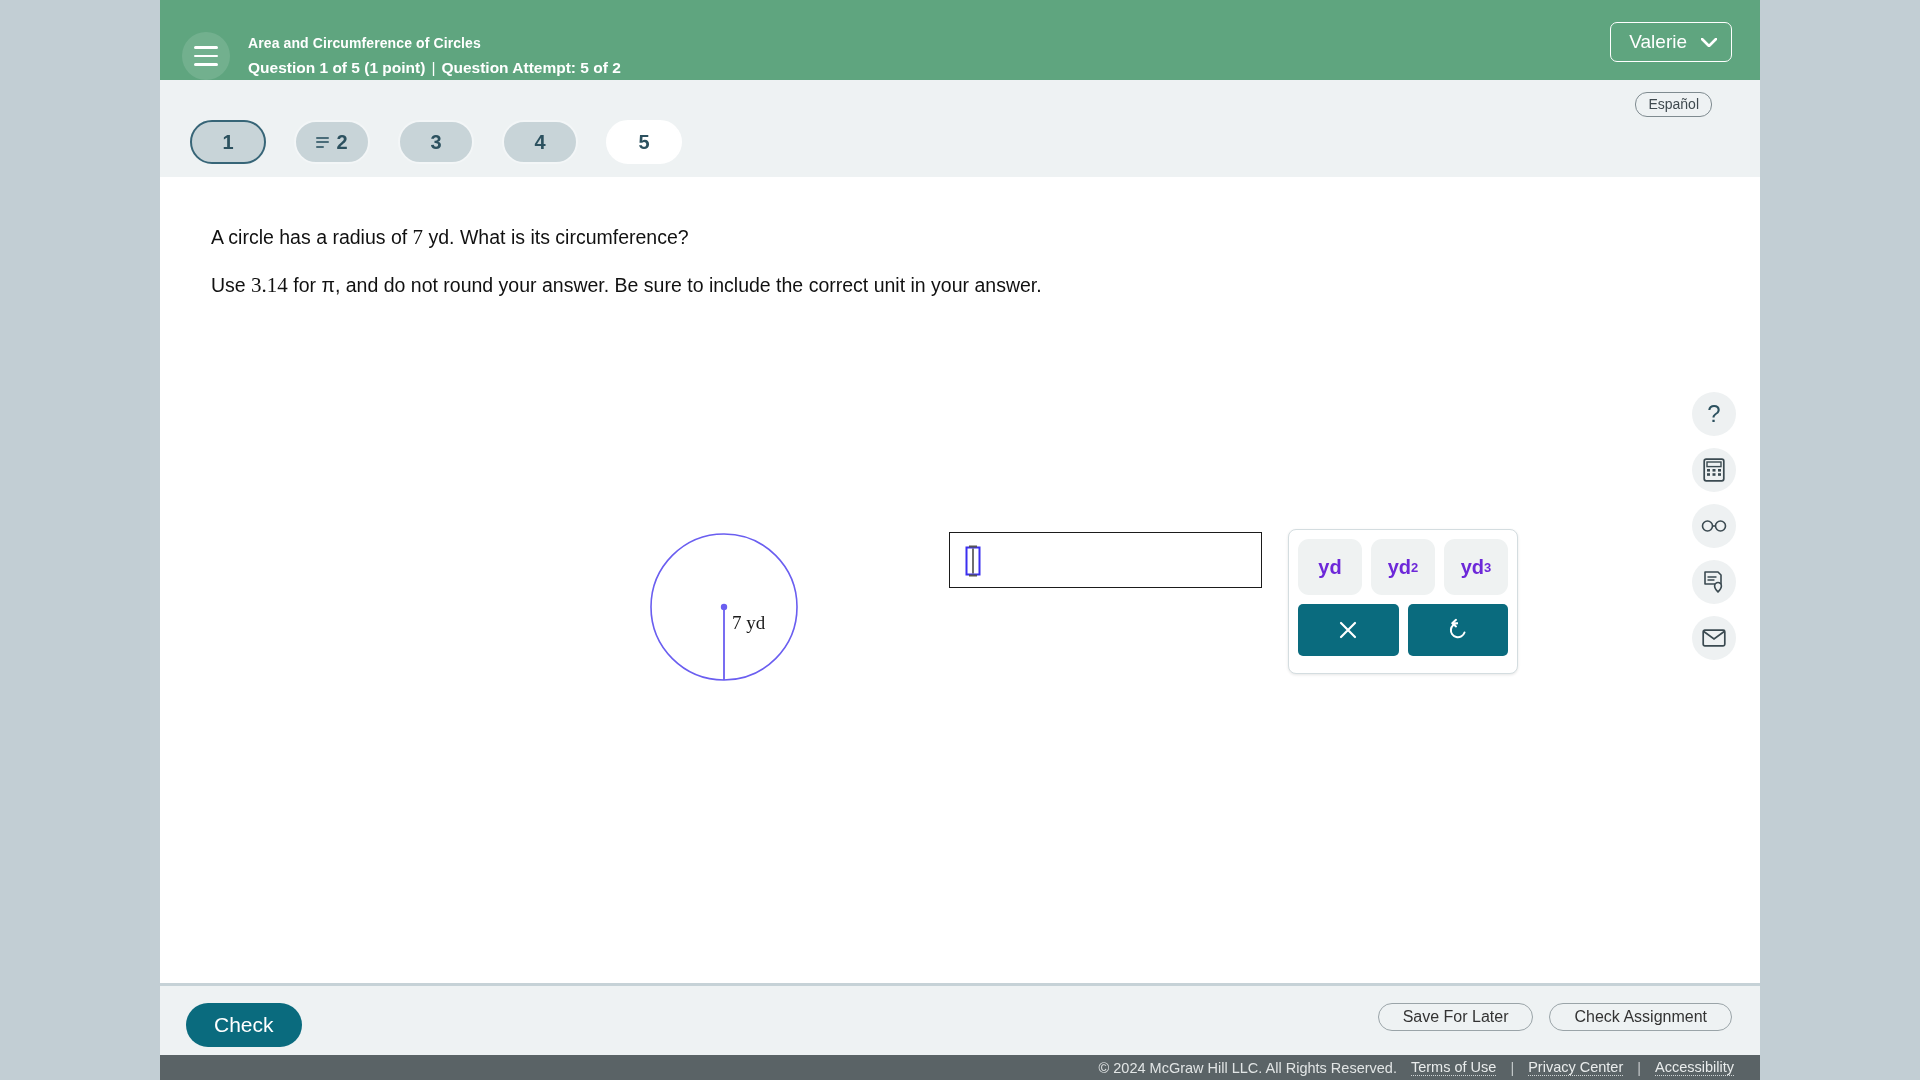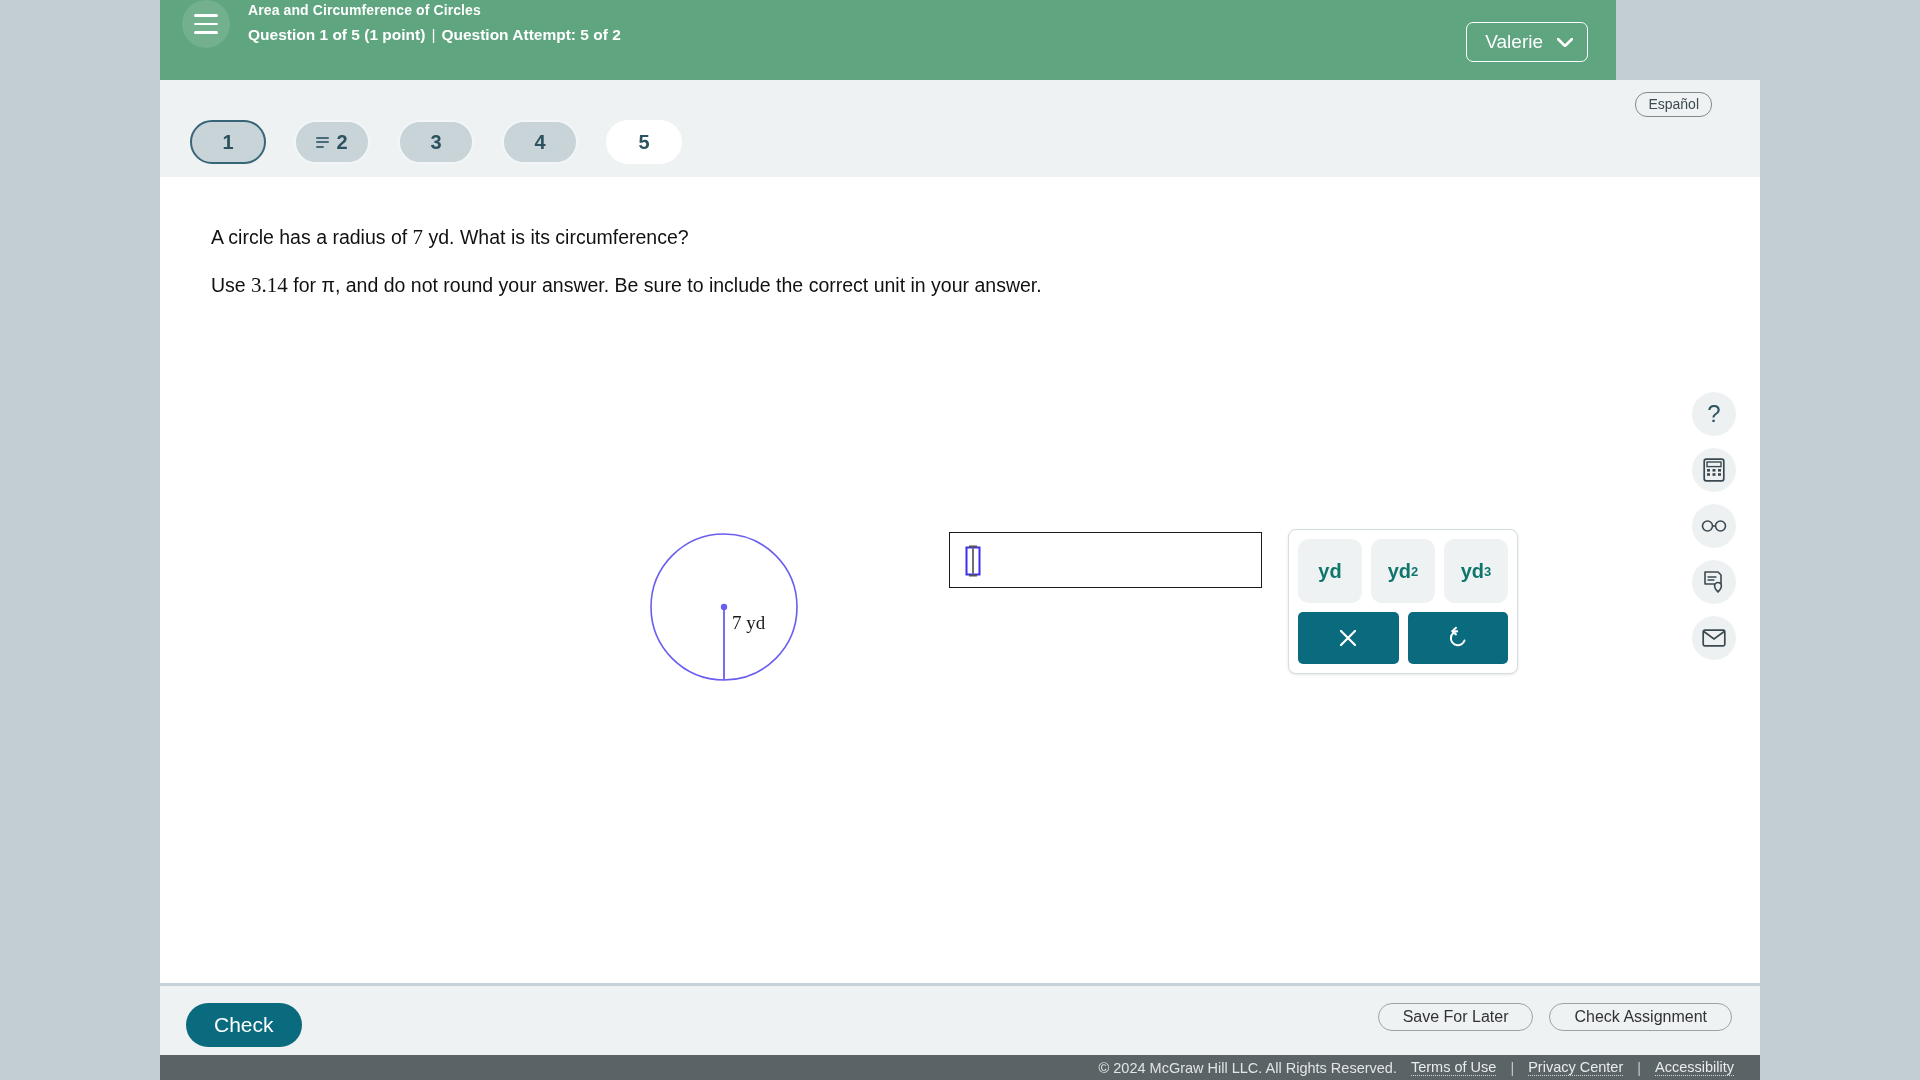--- a/index.html
+++ b/index.html
@@ -6,23 +6,23 @@
   html, body {
     width: 1920px; height: 1080px;
     background: #c2ced4;
     font-family: "Liberation Sans", sans-serif;
     overflow: hidden;
   }
   .page { position: relative; width: 1920px; height: 1080px; }
 
   
   .header {
-    position: absolute; left: 160px; top: 0; width: 1456px; height: 80px;
+    position: absolute; left: 160px; top: 0; width: 1600px; height: 80px;
     background: #5fa57f;
-    display: flex; align-items: flex-start;
+    display: flex; align-items: flex-end;
   }
   .hamburger {
     width: 48px; height: 48px; border-radius: 50%;
     background: rgba(255,255,255,0.12);
     margin-left: 22px;
     display: flex; flex-direction: column; align-items: center; justify-content: center;
     gap: 6px; cursor: pointer; flex: none;
   }
   .hamburger span { display: block; width: 24px; height: 2.5px; background: #fff; border-radius: 2px; }
   .header-titles { margin-left: 18px; color: #fff; }
@@ -90,22 +90,22 @@
 
   
   .keypad {
     position: absolute; left: 1128px; top: 352px; width: 230px; height: 145px;
     background: #fff; border: 1.5px solid #d4dde0; border-radius: 8px;
     box-shadow: 0 1px 3px rgba(0,0,0,0.10);
     padding: 9px;
   }
   .keyrow { display: flex; gap: 9px; }
   .unitkey {
-    width: 68px; height: 64px; border-radius: 11px; background: #eff2f2;
-    color: #0f766e; font-size: 20px; font-weight: bold;
+    width: 68px; height: 56px; border-radius: 11px; background: #eff2f2;
+    color: #6d28d9; font-size: 20px; font-weight: bold;
     display: flex; align-items: center; justify-content: center; cursor: pointer;
     border: none;
   }
   .unitkey sup { font-size: 13px; vertical-align: super; }
   .keyrow.second { margin-top: 9px; }
   .actionkey {
     width: 102.5px; height: 52px; border-radius: 5px; background: #0a6b7e;
     display: flex; align-items: center; justify-content: center; cursor: pointer;
     border: none;
   }

